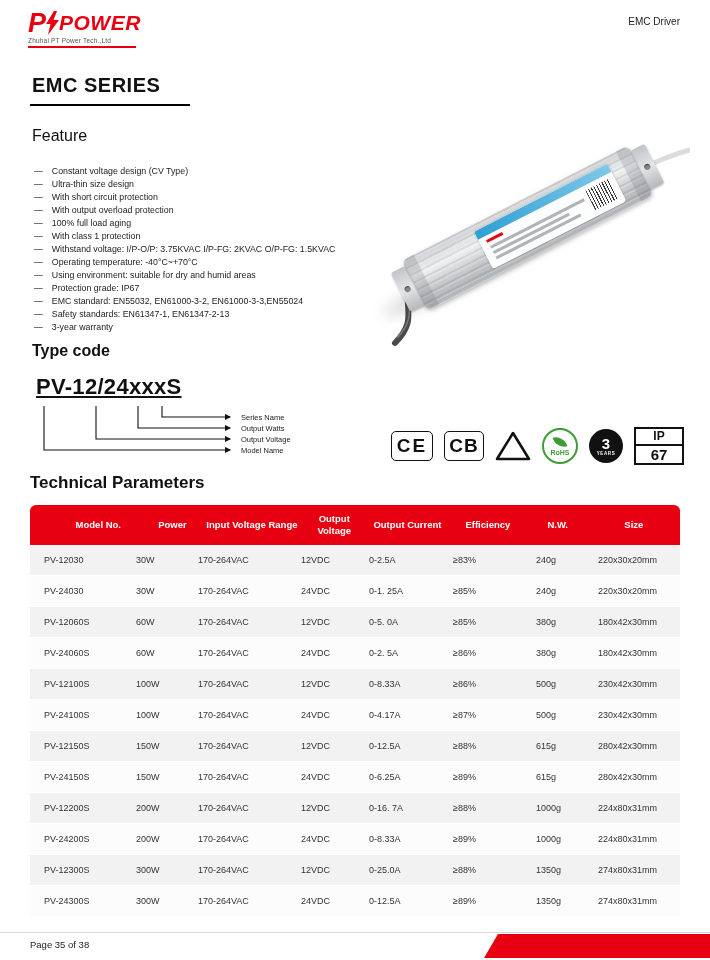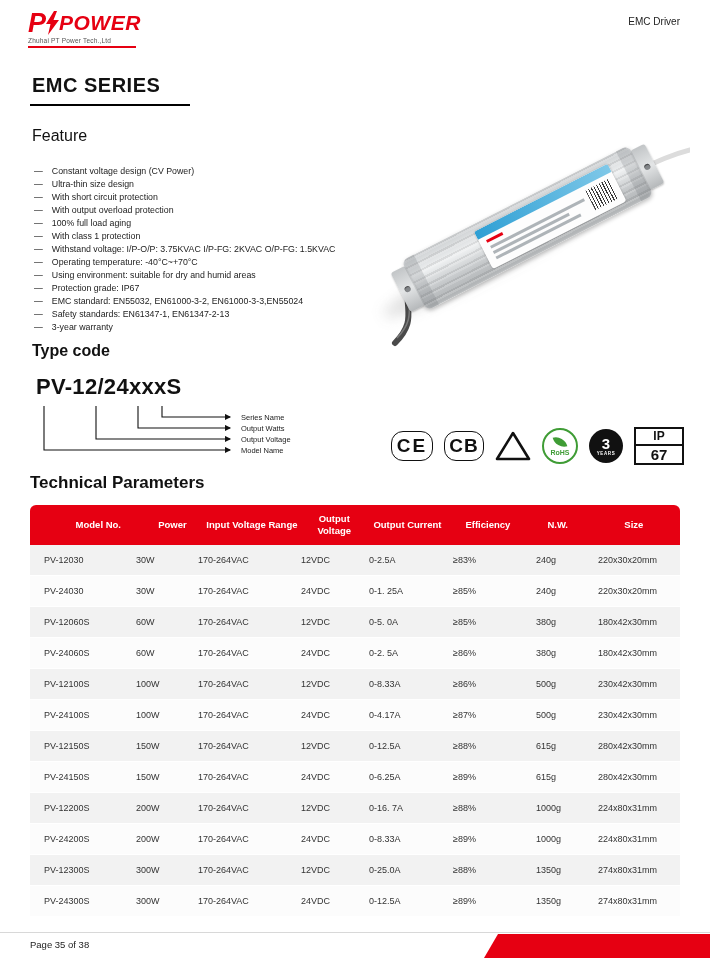--- a/index.html
+++ b/index.html
@@ -58,27 +58,27 @@
                   background:linear-gradient(90deg,#2e9fd4,#7fc8e8); }
   .p-label-red { position:absolute; left:7px; top:13px; width:18px; height:3px; background:#e60012; }
   .p-label-line { position:absolute; height:2.5px; background:#aeb4b8; left:8px; }
   .p-label-line.l1 { top:20px; width:105px; }
   .p-label-line.l2 { top:26px; width:85px; }
   .p-label-line.l3 { top:32px; width:95px; }
   .p-barcode { position:absolute; right:6px; top:14px; width:26px; height:22px;
                background:repeating-linear-gradient(90deg,#3a3a3a 0 1px, transparent 1px 3px); }
 
   
-  .typecode-text { left:36px; top:374px; font-size:22px; font-weight:bold; letter-spacing:0.3px; }
+  .typecode-text { left:36px; top:374px; font-size:22px; font-weight:bold; letter-spacing:0.3px;text-decoration:underline; }
   .typecode-diagram { left:38px; top:404px; }
   .typecode-diagram text { font-family:"Liberation Sans", sans-serif; font-size:7.5px; fill:#222; }
 
   
   .cert-row { right:26px; top:427px; display:flex; gap:11px; align-items:center; }
-  .cert-box { border:1.6px solid #111; border-radius:12px; display:flex; align-items:center;
+  .cert-box { border:1.6px solid #111; border-radius:5px; display:flex; align-items:center;
               justify-content:center; font-weight:bold; color:#111; box-sizing:border-box; }
   .cert-ce { width:42px; height:30px; font-size:19px; letter-spacing:2px; }
   .cert-cb { width:40px; height:30px; font-size:19px; letter-spacing:1px; }
   .cert-rohs { width:36px; height:36px; border:2px solid #3f9c35; border-radius:50%;
                display:flex; flex-direction:column; align-items:center; justify-content:center; box-sizing:border-box; }
   .rohs-leaf { width:12px; height:12px; background:#3f9c35; border-radius:0 100% 0 100%;
                transform:rotate(-15deg); }
   .rohs-text { font-size:7px; font-weight:bold; color:#3f9c35; margin-top:1px; }
   .cert-years { width:34px; height:34px; background:#111; border-radius:50%; color:#fff;
                 display:flex; flex-direction:column; align-items:center; justify-content:center; }
@@ -124,21 +124,21 @@
   <div class="logo-underline"></div>
 </div>
 <div class="abs doc-type">EMC Driver</div>
 
 <div class="abs series-title">EMC SERIES</div>
 <div class="abs feature-title">Feature</div>
 
 <div class="abs feature-list">
     <div class="feature-item">
     <span class="dash"></span>
-    <span>Constant voltage design (CV Power)</span>
+    <span>Constant voltage design (CV Type)</span>
   </div>
     <div class="feature-item">
     <span class="dash"></span>
     <span>Ultra-thin size design</span>
   </div>
     <div class="feature-item">
     <span class="dash"></span>
     <span>With short circuit protection</span>
   </div>
     <div class="feature-item">

